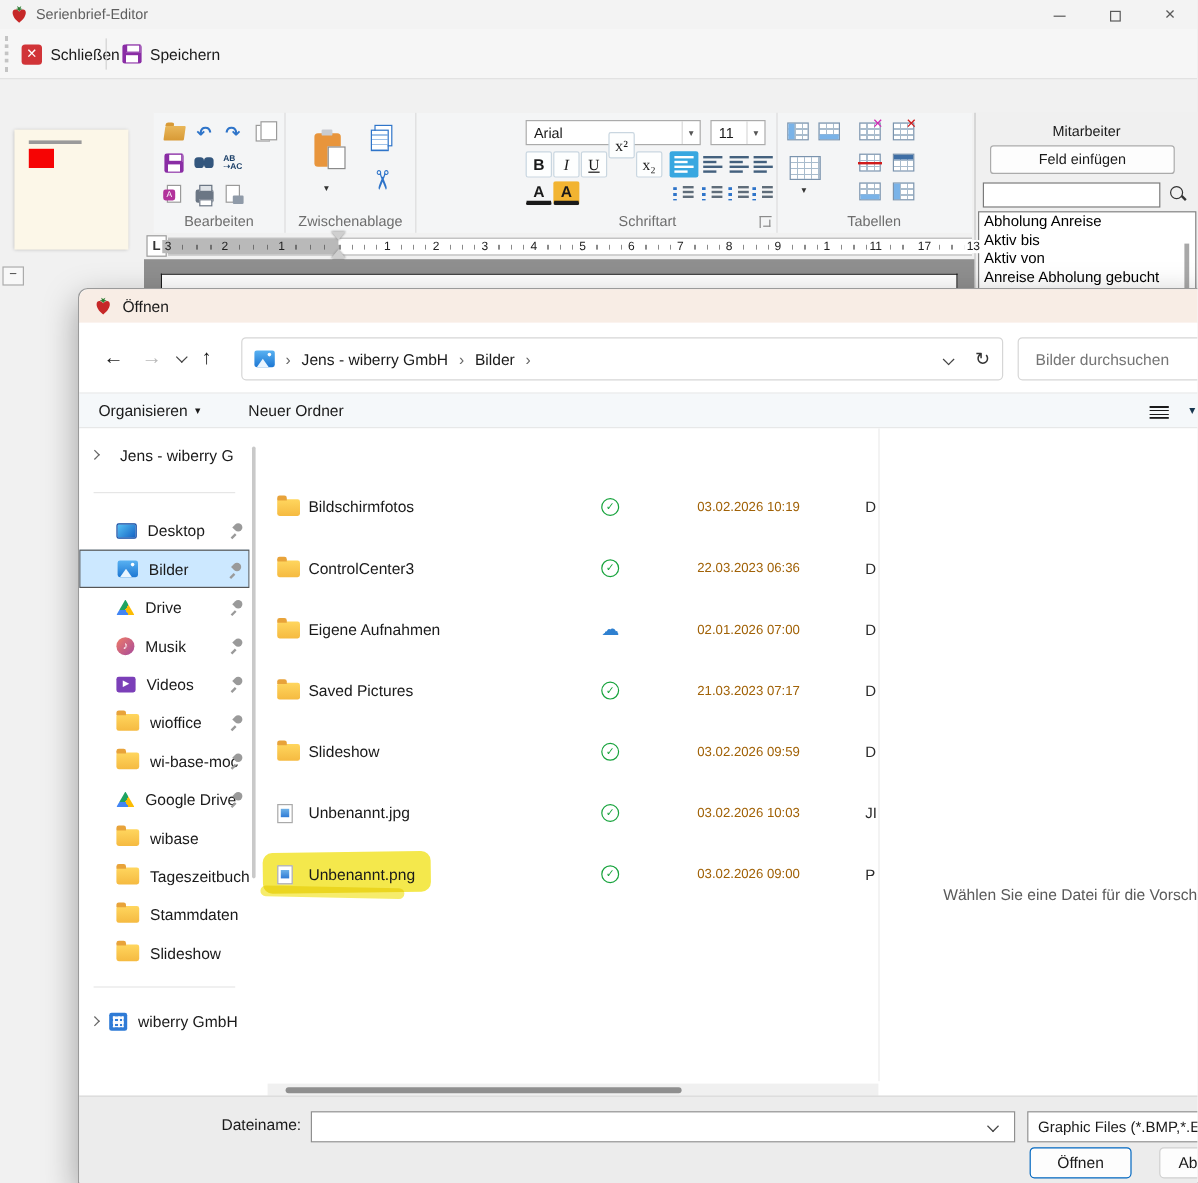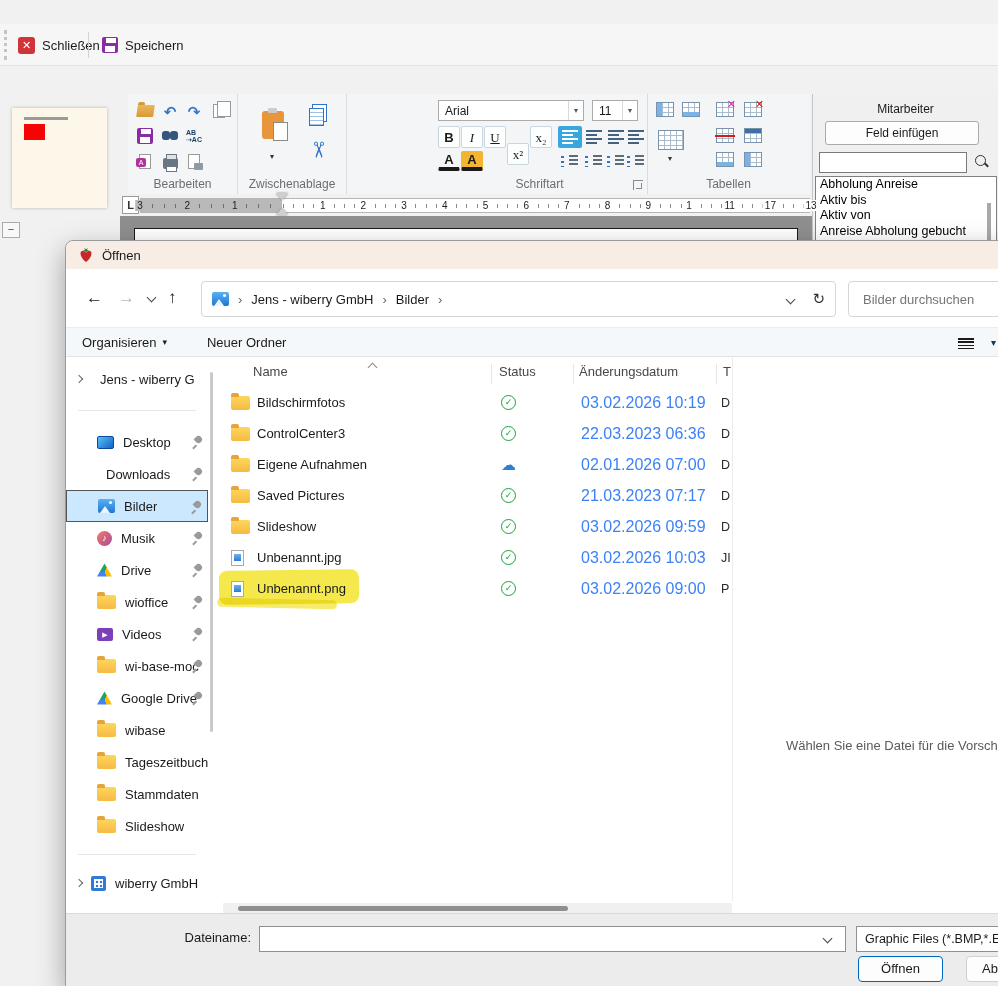--- a/index.html
+++ b/index.html
@@ -189,25 +189,25 @@
   .ic-building{width:15px;height:15px;background:#2f7bd6;border-radius:2px;position:relative;}
   .ic-building::before{content:"";position:absolute;inset:3px;background-image:repeating-linear-gradient(90deg,rgba(255,255,255,.95) 0 2px,transparent 2px 4px),repeating-linear-gradient(rgba(255,255,255,.95) 0 2px,transparent 2px 4px);}
 
   .filearea{position:absolute;left:157px;top:0;width:509px;bottom:0;}
   .fhead{position:absolute;left:0;top:0;right:0;height:30px;font-size:13px;color:#474747;}
   .fhead span{position:absolute;top:7px;}
   .fh-name{left:30px;} .fh-status{left:276px;} .fh-date{left:356px;} .fh-typ{left:500px;}
   .fh-sep{position:absolute;top:5px;height:20px;border-left:1px solid #e6e6e6;}
   .sort-caret{position:absolute;left:146px;top:1px;width:7px;height:7px;border-left:1.4px solid #8a8a8a;border-top:1.4px solid #8a8a8a;transform:rotate(45deg);}
   .frows{position:absolute;left:0;top:30px;right:0;}
-  .frow{position:relative;height:31px;display:flex;align-items:center;font-size:13px;color:#1a1a1a;cursor:default;}
+  .frow{position:relative;height:31px;display:flex;align-items:center;font-size:13px;color:#1a1a1a;cursor:default;margin-top:20px;}
   .fic{position:absolute;left:8px;}
   .fname{position:absolute;left:34px;white-space:nowrap;}
   .fstat{position:absolute;left:278px;}
-  .fdate{position:absolute;left:358px;font-size:16px;color:#3b82f6;white-space:nowrap;}
+  .fdate{position:absolute;left:358px;font-size:11px;color:#a16207;white-space:nowrap;}
   .ftyp{position:absolute;left:498px;font-size:12.5px;color:#2a2a2a;}
   .st-check{width:15px;height:15px;border:1.5px solid #17a33c;border-radius:50%;color:#17a33c;font-size:9px;line-height:12px;text-align:center;display:block;}
   .st-check::before{content:"✓";}
   .st-cloud{color:#2f80d0;font-size:15px;line-height:15px;display:block;}
   .st-cloud::before{content:"☁";}
   .ic-imgfile{width:13px;height:16px;background:#fff;border:1px solid #a9a9a9;position:relative;}
   .ic-imgfile::before{content:"";position:absolute;left:2px;top:3px;width:7px;height:7px;background:linear-gradient(#6db1e8,#2f7bd6);}
   .hl-main{position:absolute;left:-4px;top:-3px;width:140px;height:34px;background:#f2e42c;opacity:.85;border-radius:8px;transform:rotate(-.8deg);mix-blend-mode:multiply;}
   .hl-tail{position:absolute;left:-6px;top:26px;width:120px;height:9px;background:#f2e42c;opacity:.7;border-radius:5px;transform:rotate(1.2deg);mix-blend-mode:multiply;}
   .hl-ribbon{position:absolute;left:-7px;top:-8px;width:34px;height:34px;background:#f2e42c;opacity:.8;border-radius:6px;transform:rotate(-4deg);mix-blend-mode:multiply;}
@@ -226,20 +226,30 @@
   .btn-open{left:792px;width:85px;border:1px solid #0067c0;}
   .btn-cancel{left:900px;width:95px;}
 </style>
 </head>
 <body>
 
 <div class="screen">
 
   <div class="mw">
 
+    <div class="mw-title">
+      <svg class="berry" viewBox="0 0 16 16">
+          <path fill="#c62828" d="M8 15C4 12 2.5 9 2.5 6.5 2.5 4.5 4 3.5 5.5 4 6.5 4.3 7.5 5 8 5.8 8.5 5 9.5 4.3 10.5 4 12 3.5 13.5 4.5 13.5 6.5 13.5 9 12 12 8 15Z"></path>
+          <path fill="#2e7d32" d="M8 2.2 6.2 1.1 7 3 5 3.4 7.2 4.4 8 5.8 8.8 4.4 11 3.4 9 3 9.8 1.1Z"></path>
+        </svg>
+      <span class="ttl">Serienbrief-Editor</span>
+      <span class="wc wc-min"><i></i></span>
+      <span class="wc wc-max"><i></i></span>
+      <span class="wc wc-close">×</span>
+    </div>
 
     <div class="toolbar">
       <span class="grip"></span>
       <span class="tbtn tbtn-close">
         <span class="icl">✕</span>
         <span>Schließen</span>
       </span>
       <span class="tsep"></span>
       <span class="tbtn tbtn-save">
         <span class="isv"></span>
@@ -312,21 +322,21 @@
           <span class="cv">Arial</span>
           <span class="ca">▾</span>
         </div>
         <div class="combo" style="left:160px;top:6px;width:46px;height:21px;">
           <span class="cv">11</span>
           <span class="ca">▾</span>
         </div>
         <span class="fbtn boxed" style="left:6px;top:32px;font-weight:bold;">B</span>
         <span class="fbtn boxed" style="left:29px;top:32px;font-style:italic;font-family:'Liberation Serif',serif;">I</span>
         <span class="fbtn boxed" style="left:52px;top:32px;text-decoration:underline;font-family:'Liberation Serif',serif;">U</span>
-        <span class="fbtn boxed" style="left:75px;top:49px;font-family:'Liberation Serif',serif;">x²</span>
+        <span class="fbtn boxed" style="left:75px;top:16px;font-family:'Liberation Serif',serif;">x²</span>
         <span class="fbtn boxed" style="left:98px;top:32px;font-family:'Liberation Serif',serif;">x₂</span>
         <span class="al active" style="left:126px;top:32px;">
             <i></i>
             <i></i>
             <i></i>
             <i></i>
           </span>
         <span class="al" style="left:150px;top:32px;">
             <i></i>
             <i></i>
@@ -479,48 +489,43 @@
             <span class="exp"></span>
             <span class="sic ic-onedrive"></span>
             <span class="slb">Jens - wiberry G</span>
           </div>
           <div class="side-sep"></div>
           <div class="side-item">
             <span class="sic ic-desktop"></span>
             <span class="slb">Desktop</span>
             <span class="ic-pin"></span>
           </div>
-          <div class="side-item">
-            <span class="sic ic-download"></span>
-            <span class="slb">Downloads</span>
-            <span class="ic-pin"></span>
-          </div>
           <div class="side-item sel">
             <span class="sic ic-pictures"></span>
             <span class="slb">Bilder</span>
             <span class="ic-pin"></span>
           </div>
           <div class="side-item">
+            <span class="sic ic-gdrive"></span>
+            <span class="slb">Drive</span>
+            <span class="ic-pin"></span>
+          </div>
+          <div class="side-item">
             <span class="sic ic-music"></span>
             <span class="slb">Musik</span>
             <span class="ic-pin"></span>
           </div>
           <div class="side-item">
-            <span class="sic ic-gdrive"></span>
-            <span class="slb">Drive</span>
+            <span class="sic ic-video"></span>
+            <span class="slb">Videos</span>
             <span class="ic-pin"></span>
           </div>
           <div class="side-item">
             <span class="sic ic-folder"></span>
             <span class="slb">wioffice</span>
-            <span class="ic-pin"></span>
-          </div>
-          <div class="side-item">
-            <span class="sic ic-video"></span>
-            <span class="slb">Videos</span>
             <span class="ic-pin"></span>
           </div>
           <div class="side-item">
             <span class="sic ic-folder"></span>
             <span class="slb">wi-base-moc</span>
             <span class="ic-pin"></span>
           </div>
           <div class="side-item">
             <span class="sic ic-gdrive"></span>
             <span class="slb">Google Drive</span>
@@ -545,30 +550,20 @@
           <div class="side-sep sep2"></div>
           <div class="side-item has-exp">
             <span class="exp"></span>
             <span class="sic ic-building"></span>
             <span class="slb">wiberry GmbH</span>
           </div>
         </div>
       <span class="side-scroll"></span>
 
       <div class="filearea">
-        <div class="fhead">
-          <span class="sort-caret"></span>
-          <span class="fh-name">Name</span>
-          <span class="fh-sep" style="left:268px;"></span>
-          <span class="fh-status">Status</span>
-          <span class="fh-sep" style="left:350px;"></span>
-          <span class="fh-date">Änderungsdatum</span>
-          <span class="fh-sep" style="left:493px;"></span>
-          <span class="fh-typ">T</span>
-        </div>
         <div class="frows">
             <div class="frow">
               <span class="fic ic-folder"></span>
               <span class="fname">Bildschirmfotos</span>
               <span class="fstat">
                 <span class="st-check"></span>
               </span>
               <span class="fdate">03.02.2026 10:19</span>
               <span class="ftyp">D</span>
             </div>

